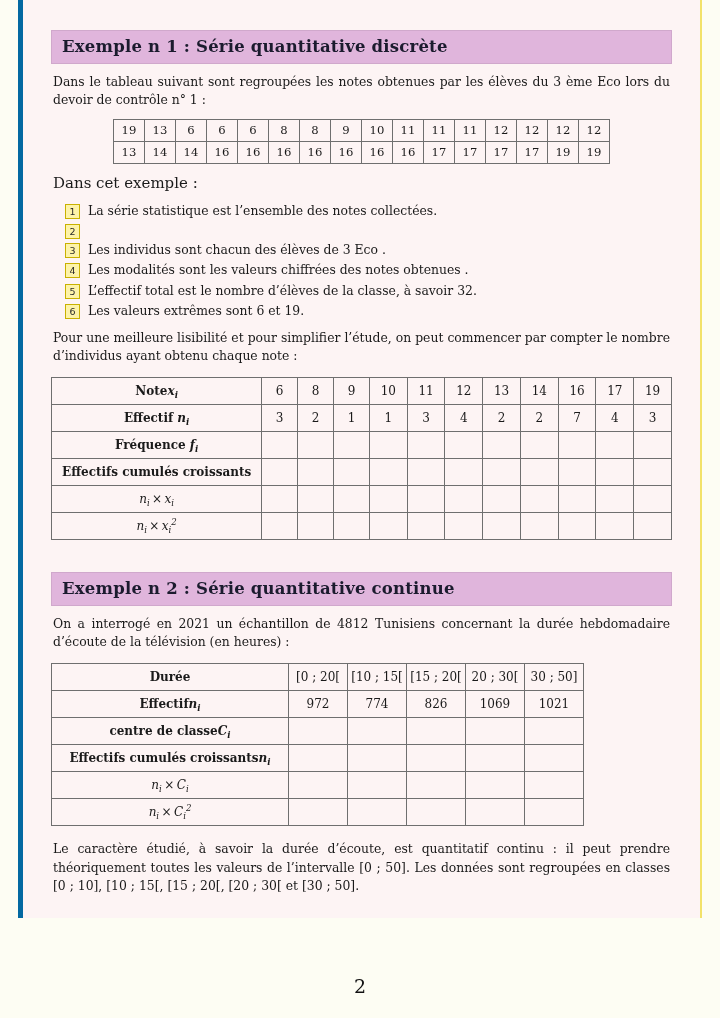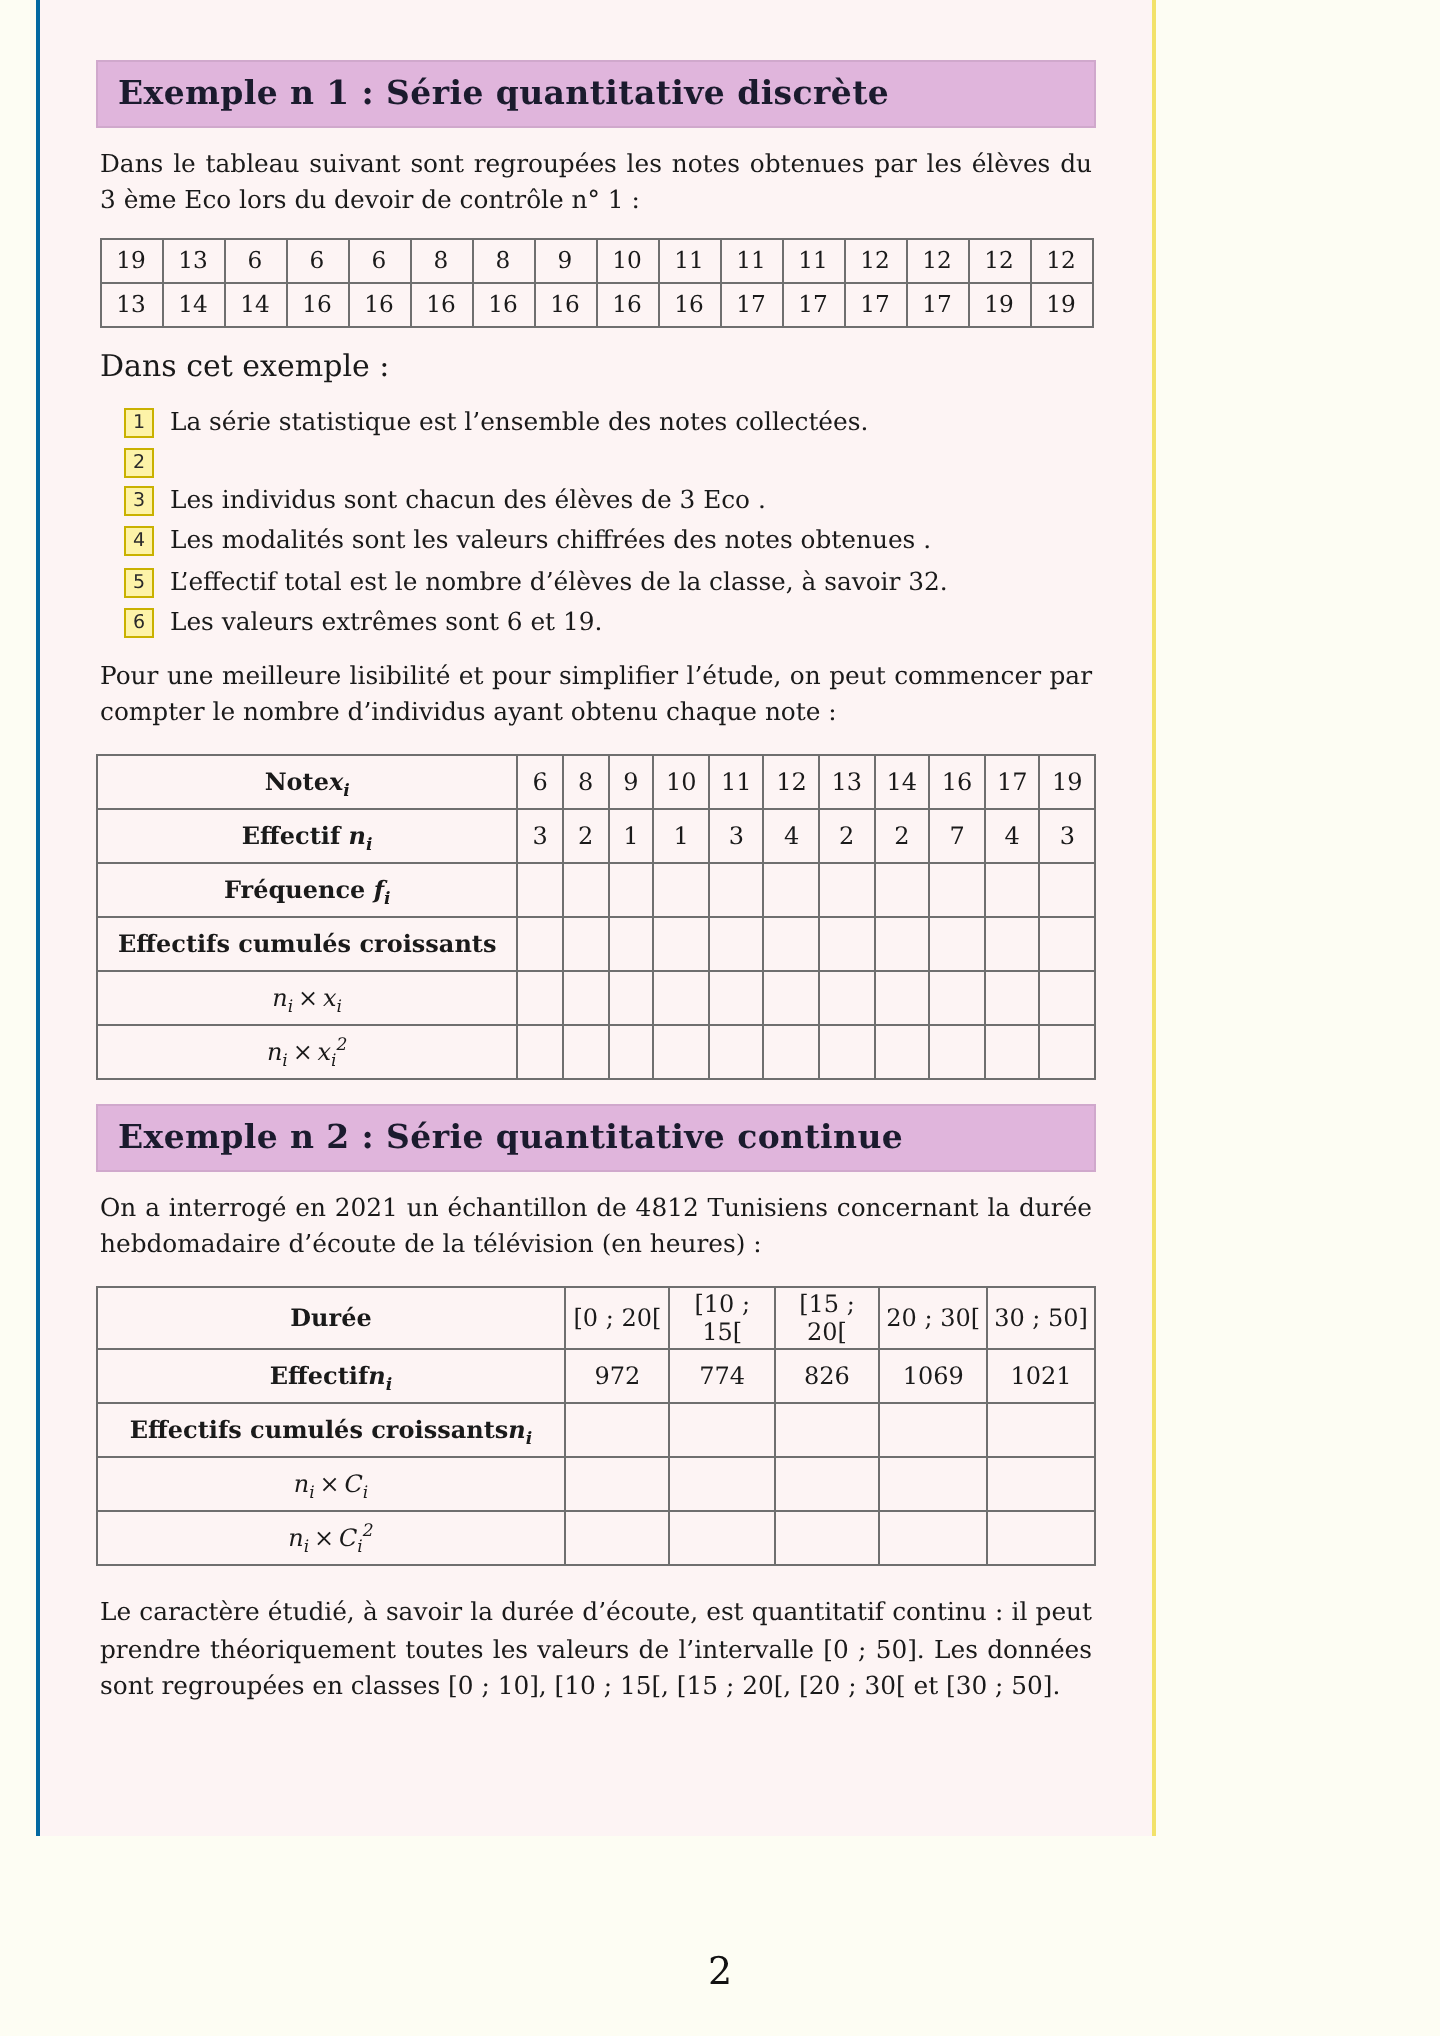--- a/index.html
+++ b/index.html
@@ -12,24 +12,24 @@
     background: #fdfdf3;
     font-family: "DejaVu Serif", serif;
     color: #1a1a1a;
     position: relative;
     overflow: hidden;
   }
   .page {
     position: absolute;
     left: 18px;
     top: 0;
-    width: 560px;
+    width: 684px;
     height: 918px;
     background: #fdf4f4;
-    border-left: 2px solid #0369a1;
+    border-left: 5px solid #0369a1;
     border-right: 2px solid #f2e26a;
     box-sizing: border-box;
   }
   .inner {
     padding: 30px 28px 0 28px;
   }
   .section-title {
     background: #e0b5dc;
     border: 1px solid #d0a8cc;
     padding: 6px 10px 7px 10px;
@@ -139,21 +139,21 @@
   }
   sup {
     font-size: 8.6px;
     vertical-align: baseline;
     position: relative;
     top: -5px;
   }
   .ital { font-style: italic; }
 
   .section2 {
-    margin-top: 12px;
+    margin-top: 32px;
   }
   .bottom-para {
     font-size: 12.4px;
     line-height: 1.5;
     text-align: justify;
     margin: 14px 2px 0 2px;
   }
   .pagenum {
     position: absolute;
     top: 975px;
@@ -369,20 +369,30 @@
                 <span>Effectif</span><span class="ital">n<sub>i</sub></span>
               </th>
               <td class="val">972</td>
               <td class="val">774</td>
               <td class="val">826</td>
               <td class="val">1069</td>
               <td class="val">1021</td>
             </tr>
             <tr>
               <th class="rowlab">
+                <span>centre de classe</span><span class="ital">C<sub>i</sub></span>
+              </th>
+              <td class="val"></td>
+              <td class="val"></td>
+              <td class="val"></td>
+              <td class="val"></td>
+              <td class="val"></td>
+            </tr>
+            <tr>
+              <th class="rowlab">
                 <span>Effectifs cumulés croissants</span><span class="ital">n<sub>i</sub></span>
               </th>
               <td class="val"></td>
               <td class="val"></td>
               <td class="val"></td>
               <td class="val"></td>
               <td class="val"></td>
             </tr>
             <tr>
               <th class="rowlab light">

